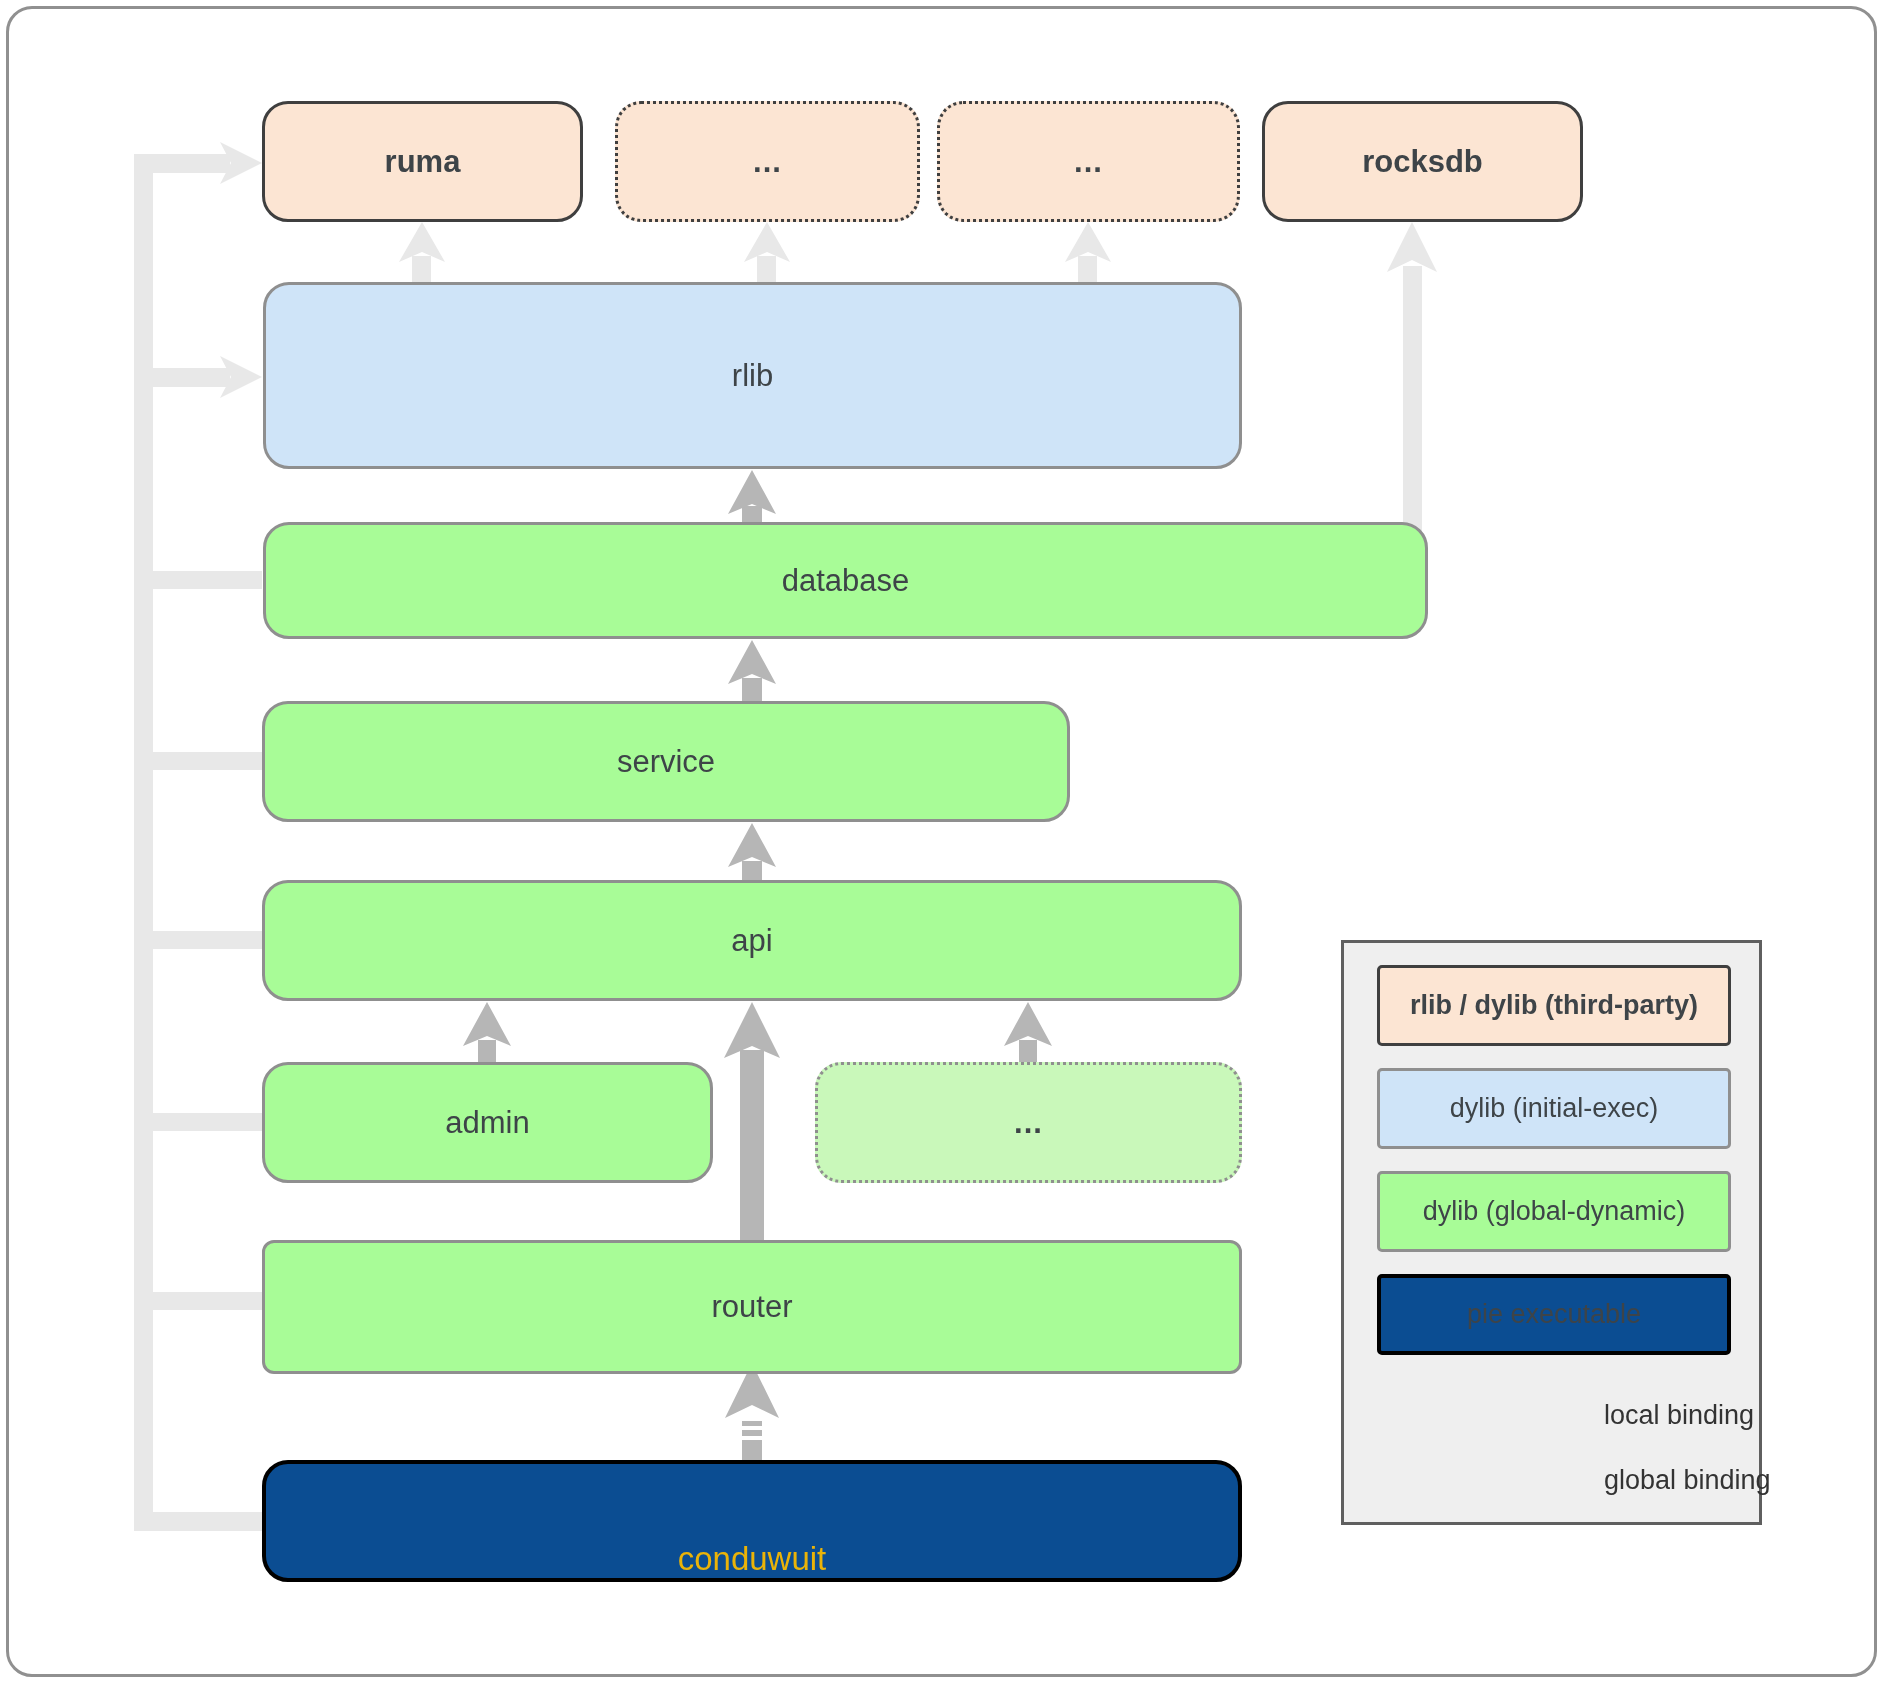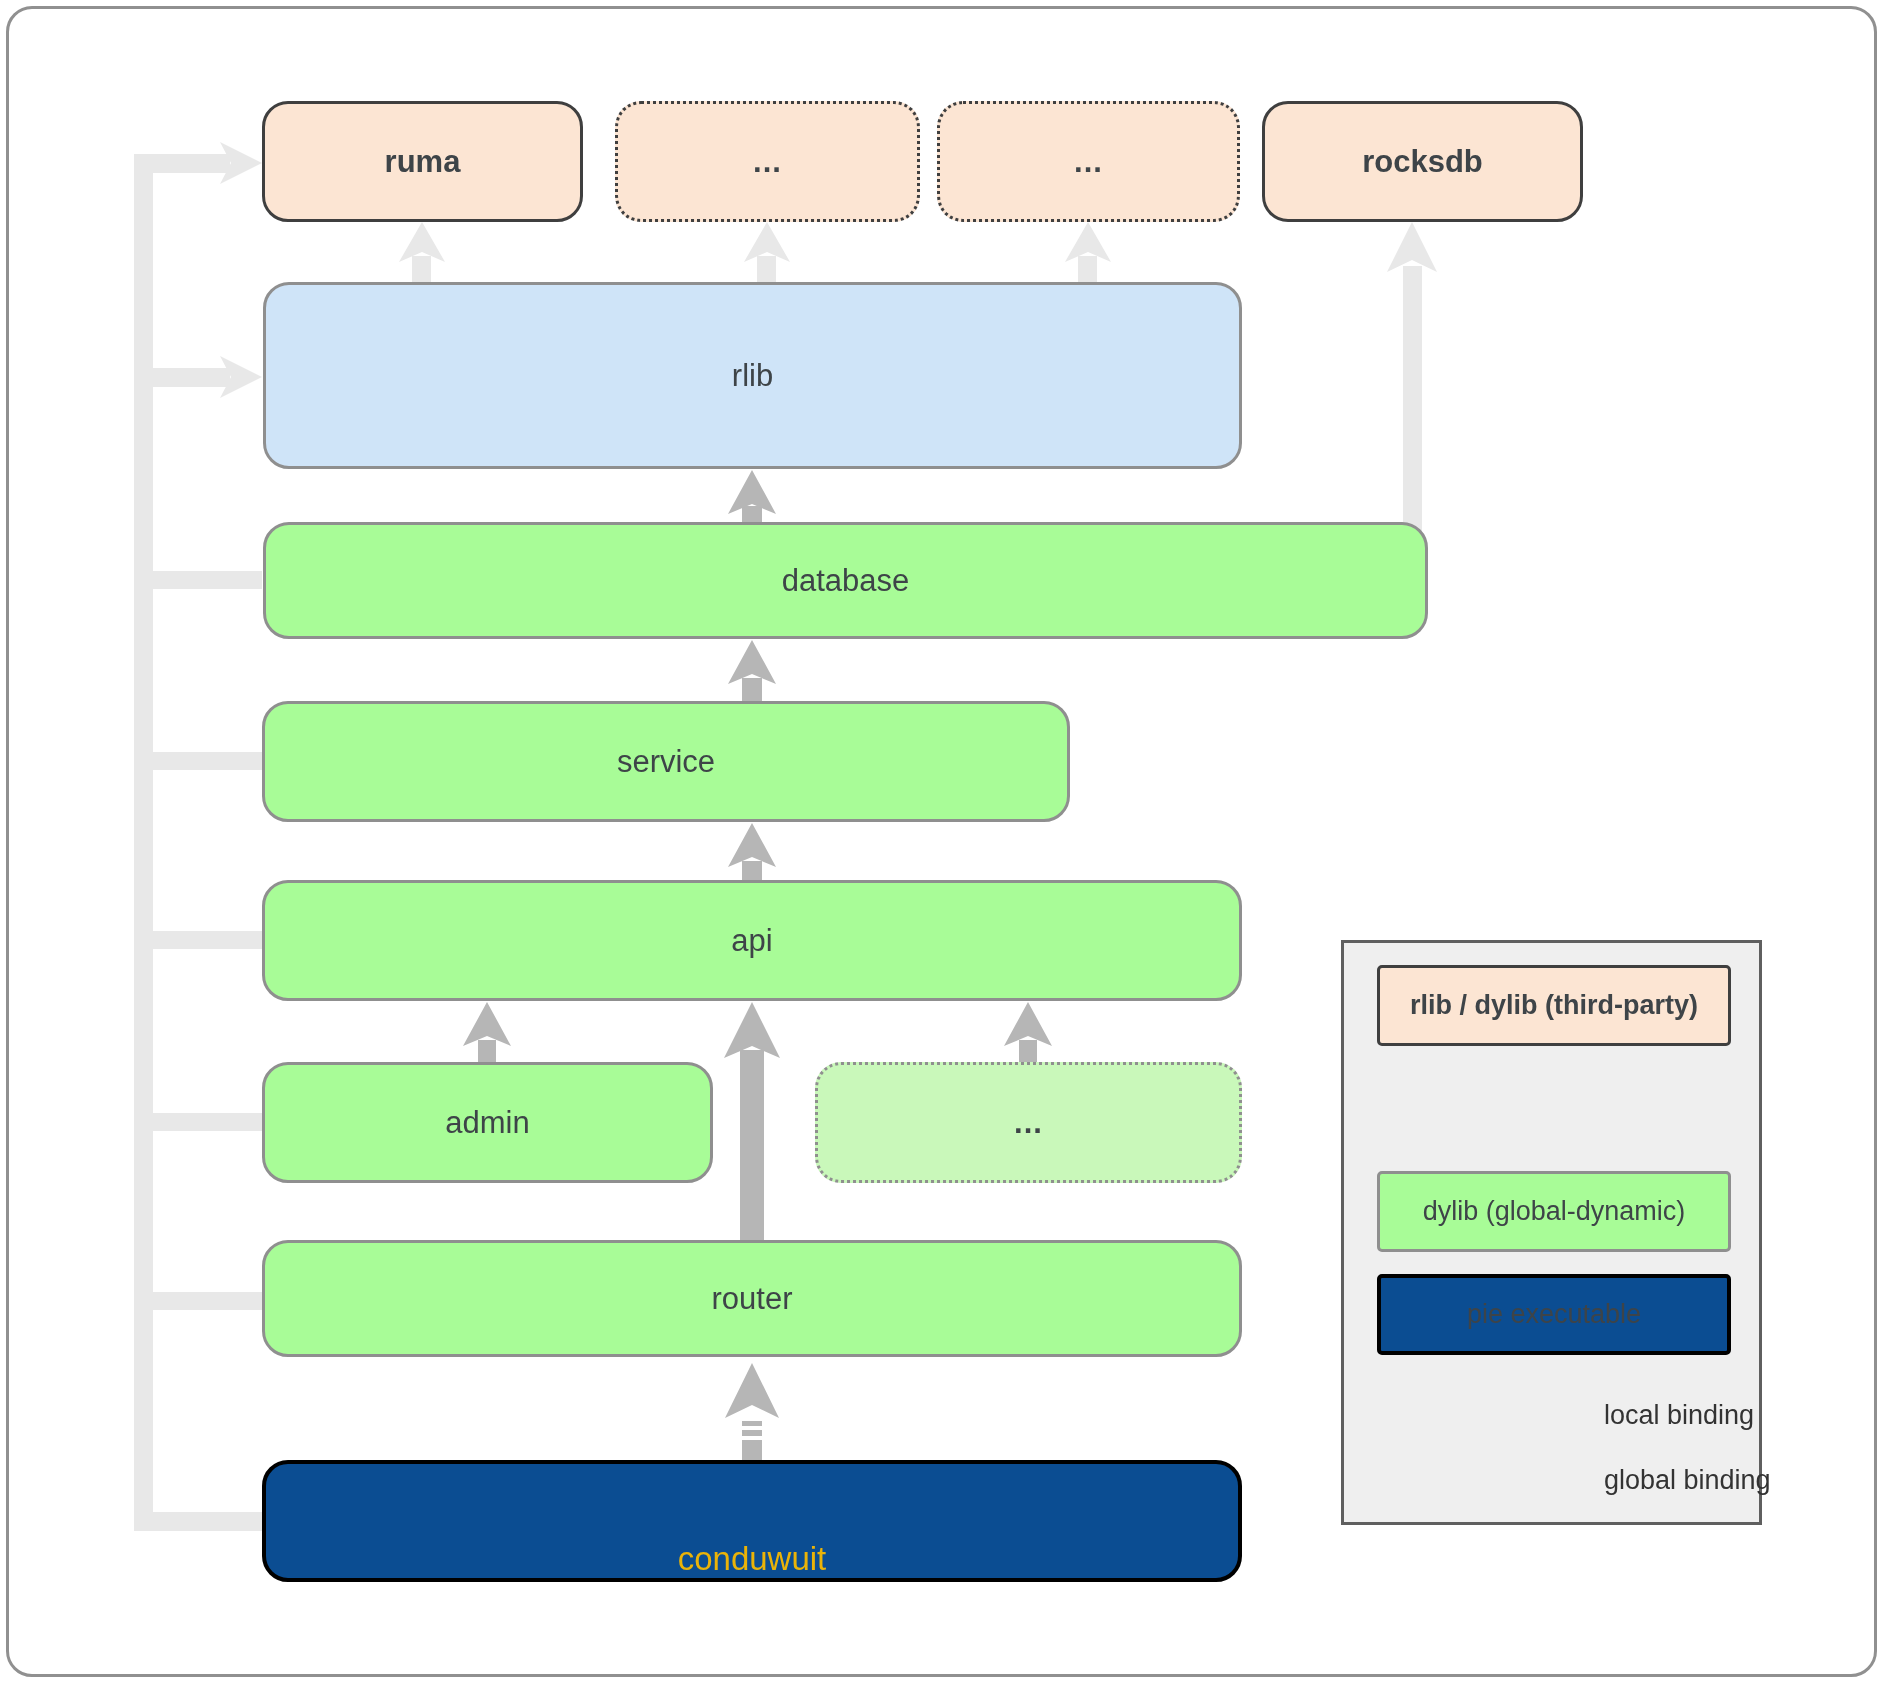--- a/index.html
+++ b/index.html
@@ -154,31 +154,34 @@
   <span>api</span>
 </div>
 
 <div class="node green" style="left:262px;top:1062px;width:451px;height:121px;">
   <span>admin</span>
 </div>
 <div class="node greenlight ellipsis" style="left:815px;top:1062px;width:427px;height:121px;">
   <span>...</span>
 </div>
 
-<div class="node green" style="left:262px;top:1240px;width:980px;height:117px;">
+<div class="node green" style="left:262px;top:1240px;width:980px;height:134px;border-radius:12px;">
   <span>router</span>
 </div>
 
 <div class="node navy" style="left:262px;top:1460px;width:980px;height:122px;">
   <span>conduwuit</span>
 </div>
 
 <div class="legend-frame">
   <div class="legend-pill peach" style="top:22px;">
     <span>rlib / dylib (third-party)</span>
+  </div>
+  <div class="legend-pill blue" style="top:125px;">
+    <span>dylib (initial-exec)</span>
   </div>
   <div class="legend-pill green" style="top:228px;">
     <span>dylib (global-dynamic)</span>
   </div>
   <div class="legend-pill navy" style="top:331px;font-size:27px;">
     <span>pie executable</span>
   </div>
   <div class="legend-label" style="top:452px;">
     <span>local binding</span>
   </div>

